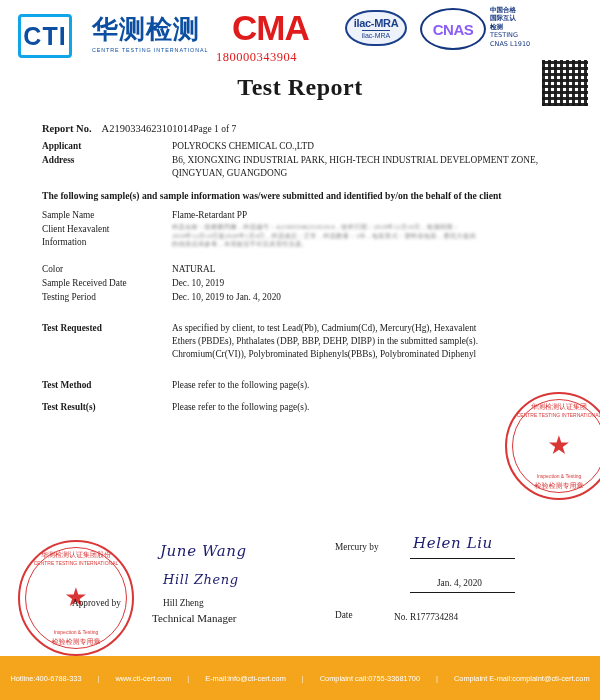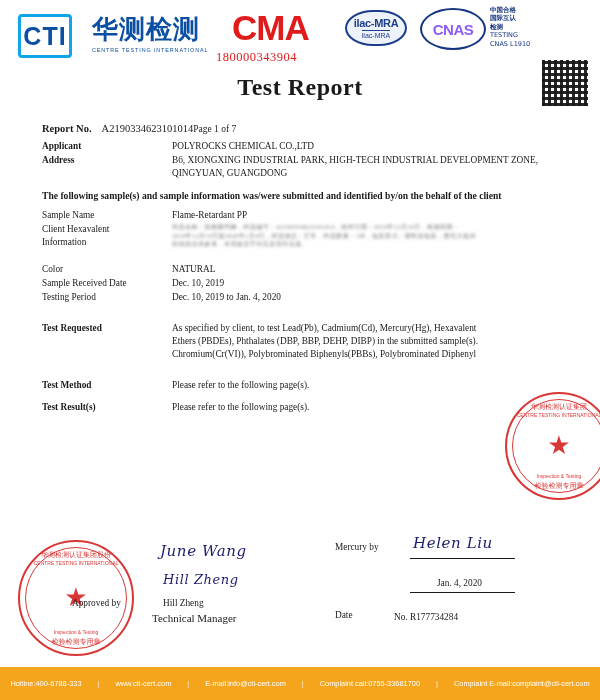--- a/index.html
+++ b/index.html
@@ -396,21 +396,21 @@
     text-align: center;
     font-size: 7.6px;
     line-height: 10px;
     color: #1a1a1a;
   }
   .footer-bar {
     position: absolute;
     left: 0;
     right: 0;
     bottom: 0;
-    height: 33px;
+    height: 44px;
     background: #f4a51c;
     display: flex;
     align-items: center;
     justify-content: center;
     gap: 16px;
     font-family: "Liberation Sans", sans-serif;
     font-size: 7.4px;
     color: #ffffff;
   }
   .footer-bar span {

